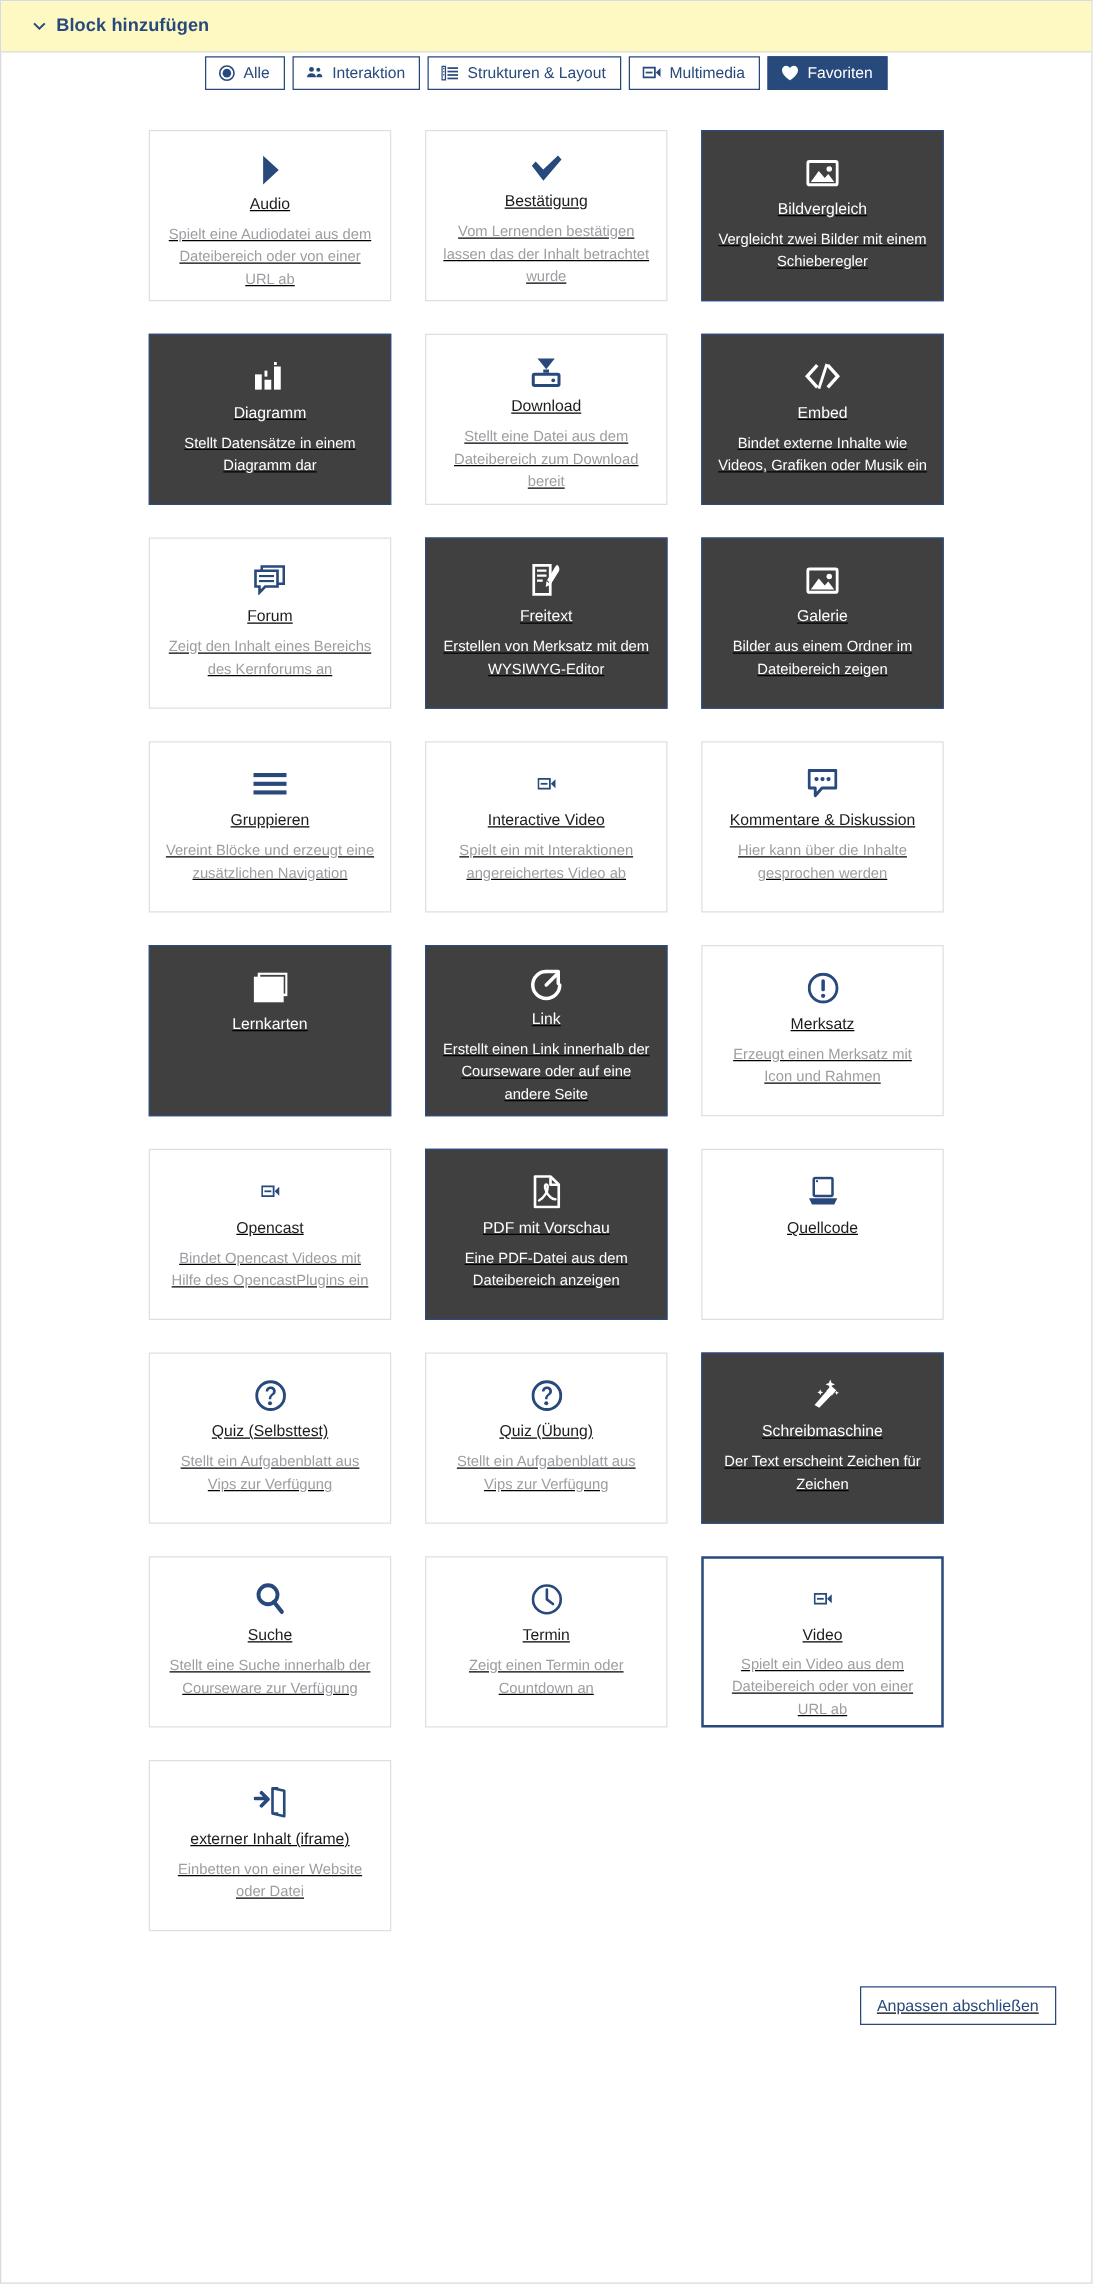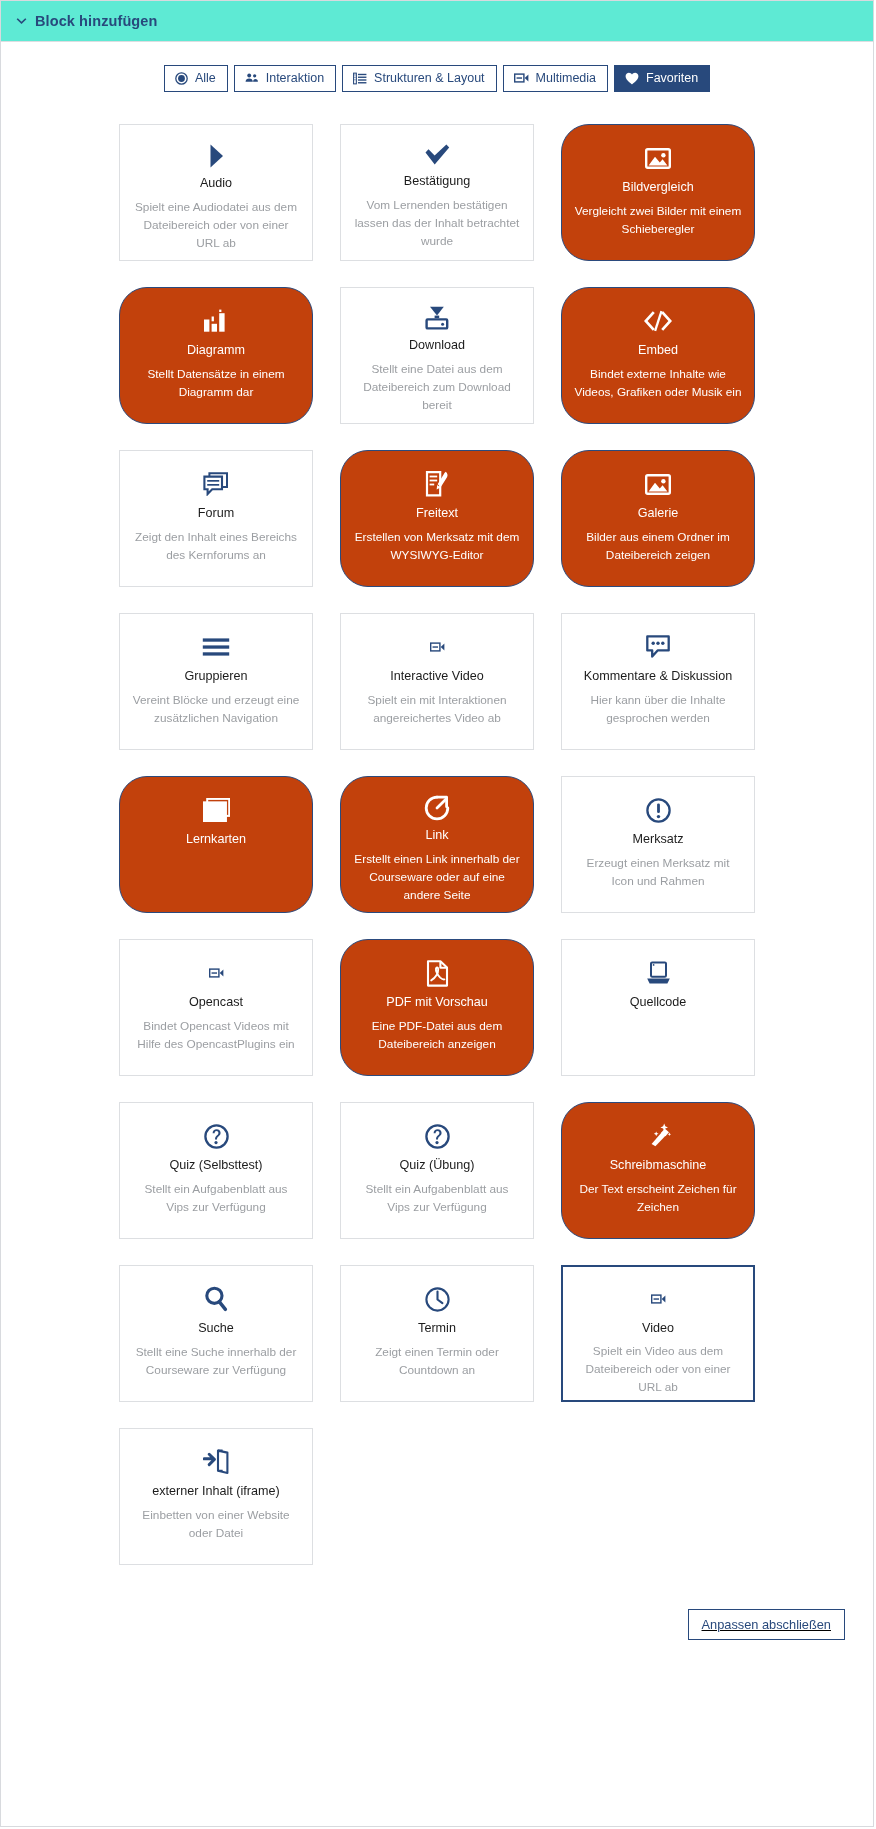--- a/index.html
+++ b/index.html
@@ -14,25 +14,25 @@
     width:874px;
     min-height:1827px;
     border:1px solid #d8dade;
     box-sizing:border-box;
     background:#ffffff;
     position:relative;
   }
   
   .panel-head{
     height:41px;
-    background:#5eead4;
+    background:#fef9c3;
     border-bottom:1px solid #dcdee1;
     display:flex;
     align-items:center;
-    padding:0 14px;
+    padding:0 24px;
     box-sizing:border-box;
   }
   .chevron{
     display:inline-block;
     width:13px;height:13px;
     margin-right:7px;
     position:relative;
     flex:0 0 auto;
   }
   .chevron svg{display:block;}
@@ -43,21 +43,20 @@
     letter-spacing:.1px;
     white-space:nowrap;
   }
   
   .filterbar{
     display:flex;
     justify-content:center;
     align-items:stretch;
     gap:6px;
     padding:3px 0 10px 0;
-    margin-top:20px;
   }
   .ftab{
     display:flex;
     align-items:center;
     gap:7px;
     border:1px solid #28497c;
     background:#ffffff;
     color:#28497c;
     font-size:12.5px;
     padding:5px 11px 6px 10px;
@@ -87,25 +86,25 @@
     height:137px;
     box-sizing:border-box;
     border:1px solid #dddfe2;
     background:#ffffff;
     display:flex;
     flex-direction:column;
     align-items:center;
     padding:18px 12px 10px 12px;
     cursor:pointer;
     overflow:hidden;
+    text-decoration:underline;
   }
   .card.fav{
-    background:#c2410c;
+    background:#404040;
     border-color:#2b4a7d;
-    border-radius:28px;
   }
   .card.hover{
     border:2px solid #28497c;
     padding:17px 11px 3px 11px;
   }
   .card .cicon{
     height:30px;
     display:flex;
     align-items:center;
     justify-content:center;

